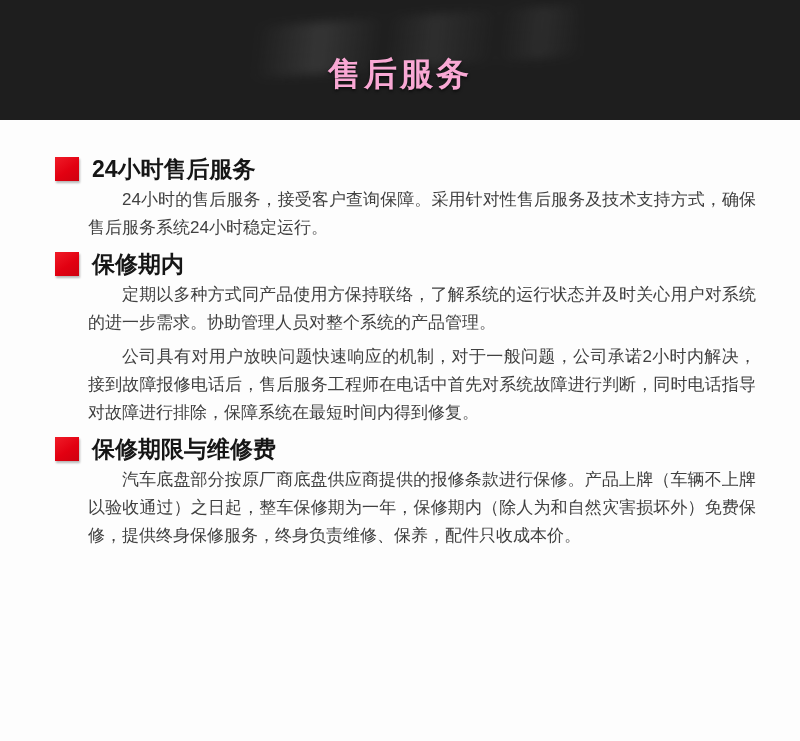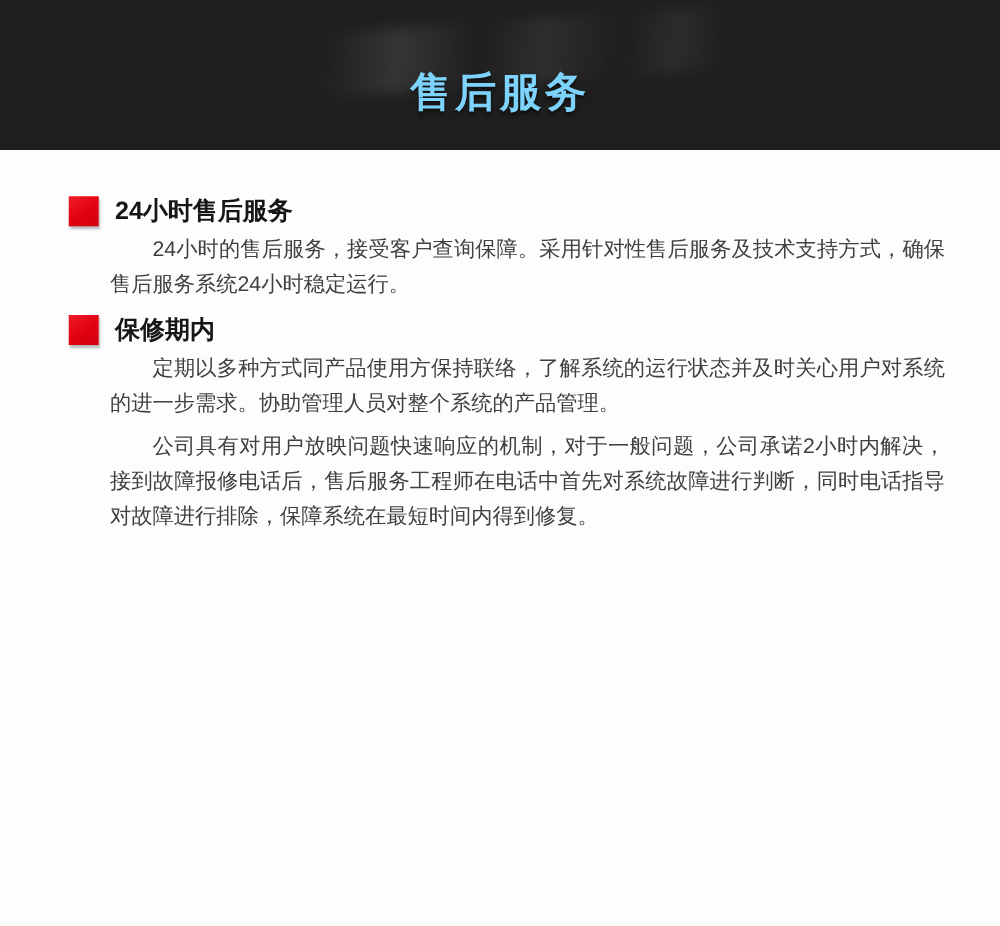--- a/index.html
+++ b/index.html
@@ -31,21 +31,21 @@
     background: linear-gradient(100deg,
       transparent 8%, rgba(90,90,90,0.38) 26%,
       transparent 44%, rgba(80,80,80,0.32) 58%,
       transparent 76%, rgba(85,85,85,0.25) 88%, transparent 100%);
     filter: blur(5px);
     transform: rotate(-4deg);
   }
   .header h1 {
     margin: 0;
     padding-top: 56px;
-    color: #7dd3fc;
+    color: #f9a8d4;
     font-size: 33px;
     line-height: 36px;
     font-weight: bold;
     letter-spacing: 3px;
     text-shadow: 0 2px 3px rgba(0,0,0,0.55);
     position: relative;
   }
 
   
   .content {
@@ -61,21 +61,21 @@
   section:first-child .sec-head { margin-top: 0; }
   .bullet {
     flex: none;
     width: 24px;
     height: 24px;
     background: linear-gradient(145deg, #f01c28 0%, #e20011 55%, #cf000e 100%);
     box-shadow: 1px 2px 2px rgba(0,0,0,0.28);
   }
   h2 {
     margin: 0;
-    font-size: 20px;
+    font-size: 23px;
     line-height: 22px;
     font-weight: bold;
     color: #161616;
     text-align: center;
   }
   p {
     margin: 0 0 6px 33px;
     font-size: 17px;
     line-height: 28px;
     text-indent: 2em;
@@ -109,15 +109,22 @@
         <span class="bullet"></span>
         <h2>保修期内</h2>
       </div>
       <p>定期以多种方式同产品使用方保持联络，了解系统的运行状态并及时关心用户对系统的进一步需求。协助管理人员对整个系统的产品管理。</p>
     </section>
 
     <section>
       <p>公司具有对用户放映问题快速响应的机制，对于一般问题，公司承诺2小时内解决，接到故障报修电话后，售后服务工程师在电话中首先对系统故障进行判断，同时电话指导对故障进行排除，保障系统在最短时间内得到修复。</p>
     </section>
 
+    <section>
+      <div class="sec-head">
+        <span class="bullet"></span>
+        <h2>保修期限与维修费</h2>
+      </div>
+      <p>汽车底盘部分按原厂商底盘供应商提供的报修条款进行保修。产品上牌（车辆不上牌以验收通过）之日起，整车保修期为一年，保修期内（除人为和自然灾害损坏外）免费保修，提供终身保修服务，终身负责维修、保养，配件只收成本价。</p>
+    </section>
 
   </main>
 </div>
 
 </body></html>

